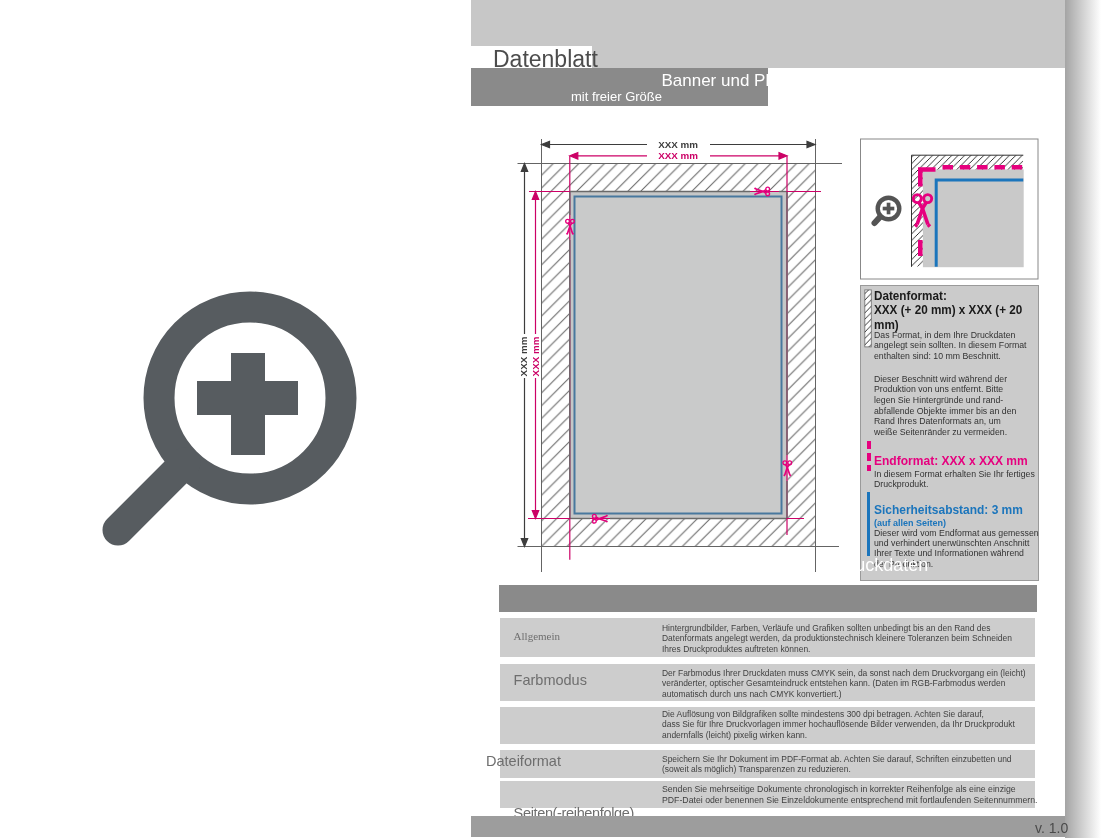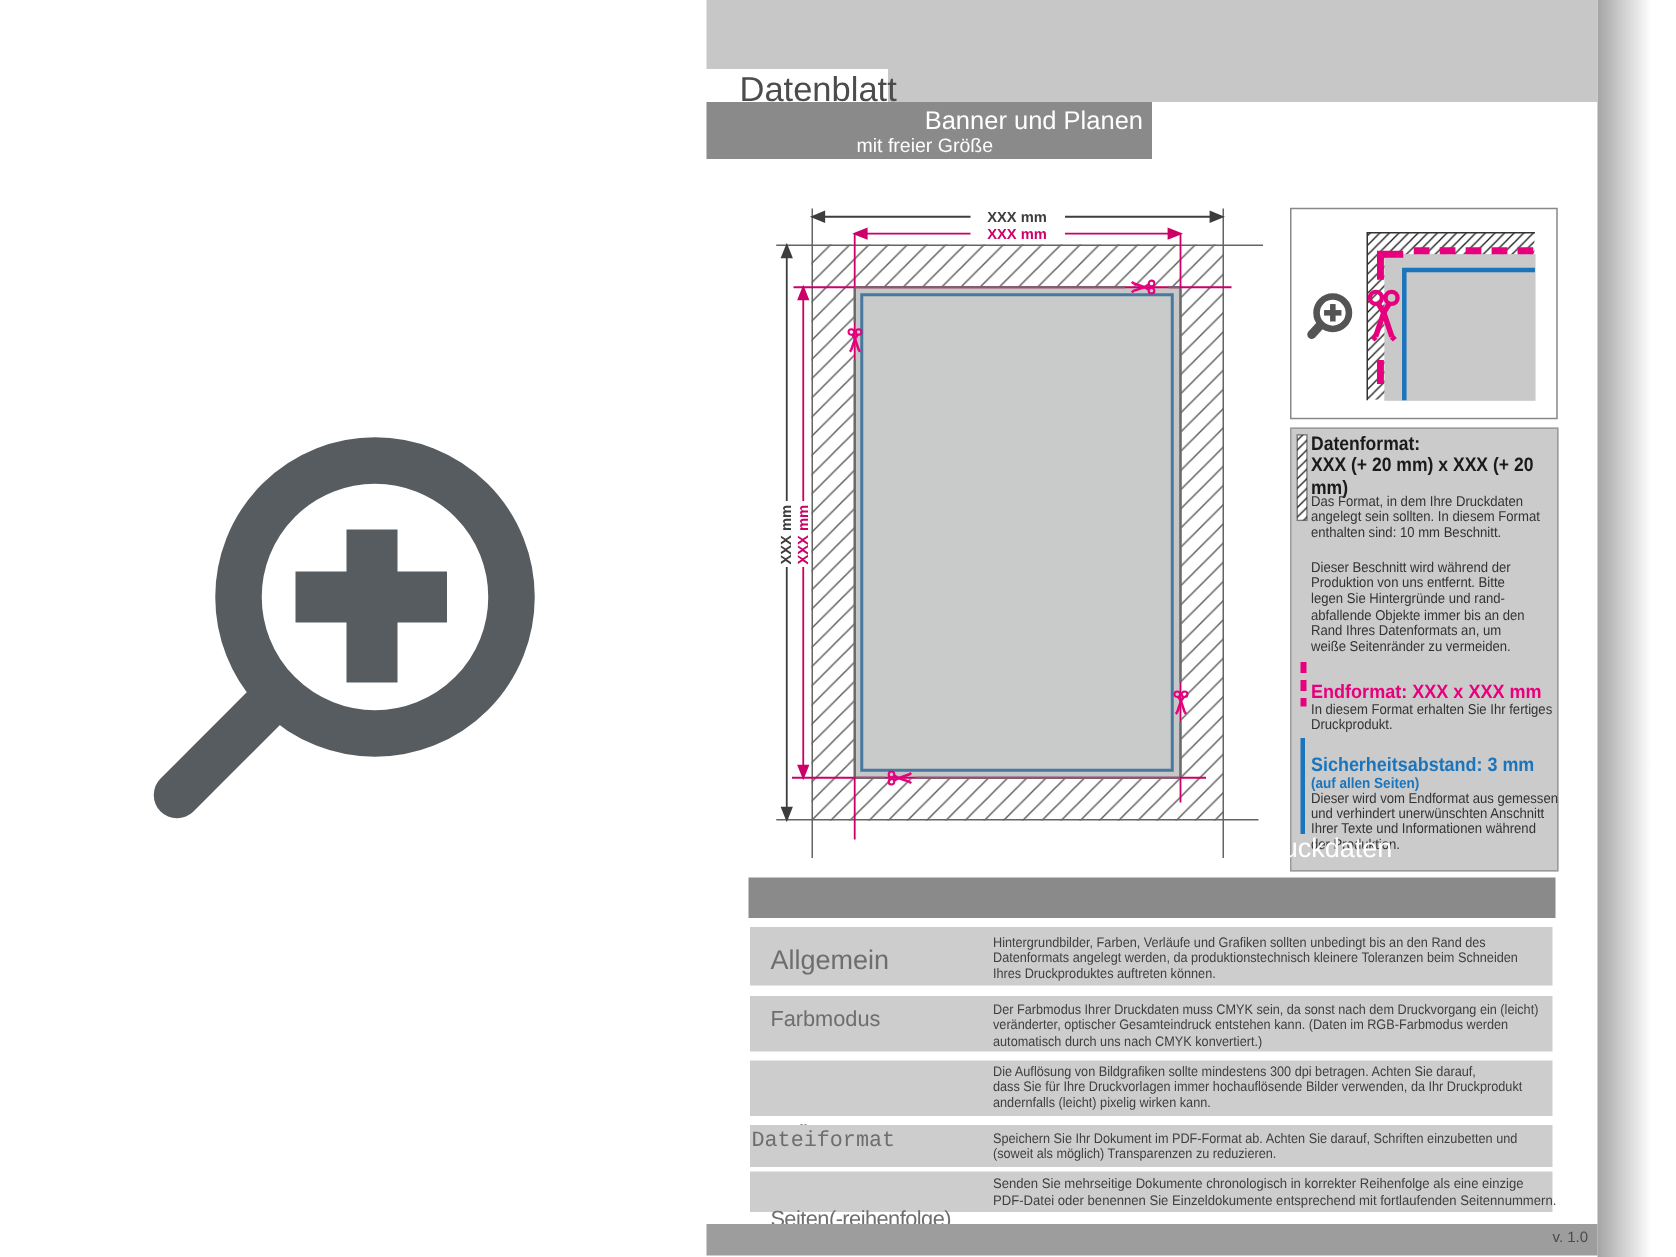--- a/index.html
+++ b/index.html
@@ -25,21 +25,21 @@
 <div class="abs" style="left:1065px;top:0;width:36px;height:838px;
      background:linear-gradient(to right, rgba(90,90,90,.55), rgba(255,255,255,0));"></div>
 
 <div class="abs" style="left:471px;top:0;width:594px;height:68px;background:#c7c7c7;"></div>
 
 <div class="abs" style="left:461px;top:45.6px;width:130.5px;height:22.4px;background:#ffffff;"></div>
 <div class="abs" style="left:493px;top:45.8px;color:#4c4c4c;font-size:23px;">Datenblatt</div>
 
 <div class="abs" style="left:471px;top:68px;width:297px;height:38px;background:#8a8a8a;"></div>
 <div class="abs" style="left:471px;top:71px;width:291px;text-align:right;color:#ffffff;
-     font-size:17px;line-height:19px;">Banner und Planen</div>
+     font-size:17px;line-height:19px;padding-left:45px;">Banner und Planen</div>
 <div class="abs" style="left:471px;top:89.5px;width:291px;text-align:center;color:#ffffff;
      font-size:13px;line-height:13px;">mit freier Größe</div>
 
 <svg class="abs" style="left:0;top:0;z-index:6" width="1117" height="838" viewBox="0 0 1117 838">
 <defs>
   <pattern id="hatch" width="12.8" height="12.8" patternUnits="userSpaceOnUse">
     <path d="M-3.2,3.2 L3.2,-3.2 M-3.2,16 L16,-3.2 M9.6,16 L16,9.6" stroke="#606060" stroke-width="1" fill="none"></path>
   </pattern>
   <pattern id="hatch2" width="6.4" height="6.4" patternUnits="userSpaceOnUse">
     <path d="M-1.6,1.6 L1.6,-1.6 M-1.6,8 L8,-1.6 M4.8,8 L8,4.8" stroke="#1d1d1d" stroke-width="0.9" fill="none"></path>
@@ -163,38 +163,38 @@
 <div class="abs" style="left:866.8px;top:491.6px;width:3px;height:64px;background:#1b75bc;"></div>
 <div class="abs" style="left:874px;top:501.5px;font-size:13px;font-weight:bold;color:#1b75bc;white-space:nowrap;transform:scaleX(0.92);transform-origin:0 0;">Sicherheitsabstand: 3 mm</div>
 <div class="abs" style="left:874px;top:516.5px;font-size:9.8px;font-weight:bold;color:#1b75bc;white-space:nowrap;transform:scaleX(0.92);transform-origin:0 0;">(auf allen Seiten)</div>
 <div class="abs" style="left:874px;top:527.5px;font-size:9.5px;color:#333;line-height:10.4px;white-space:nowrap;transform:scaleX(0.92);transform-origin:0 0;">
 Dieser wird vom Endformat aus gemessen<br>und verhindert unerwünschten Anschnitt<br>Ihrer Texte und Informationen während<br>der Produktion.</div>
 
 <div class="abs" style="left:499px;top:585.2px;width:537.8px;height:27.3px;background:#8a8a8a;"></div>
 <div class="abs" style="left:514px;top:555px;color:#fff;font-size:18px;white-space:nowrap;">5 Tipps zur fehlerfreien Gestaltung Ihrer Druckdaten</div>
 
 <div class="abs" style="left:499.9px;top:618.4px;width:534.9px;height:39.1px;background:#cdcdcd;"></div>
-<div class="abs" style="left:513.6px;top:630.2px;font-size:18px;color:#6e6e6e;">Allgemein</div>
+<div class="abs" style="left:513.6px;top:630.2px;font-size:11px;color:#6e6e6e;font-family:Liberation Serif, serif;">Allgemein</div>
 <div class="abs" style="left:662.3px;top:622.8px;font-size:9.2px;color:#3f3f3f;line-height:10.55px;white-space:nowrap;transform:scaleX(0.92);transform-origin:0 0;">
 Hintergrundbilder, Farben, Verläufe und Grafiken sollten unbedingt bis an den Rand des<br>Datenformats angelegt werden, da produktionstechnisch kleinere Toleranzen beim Schneiden<br>Ihres Druckproduktes auftreten können.</div>
 
 <div class="abs" style="left:499.9px;top:663.5px;width:534.9px;height:37px;background:#cdcdcd;"></div>
 <div class="abs" style="left:513.6px;top:672.4px;font-size:14.5px;color:#6e6e6e;">Farbmodus</div>
 <div class="abs" style="left:662.3px;top:667.5px;font-size:9.2px;color:#3f3f3f;line-height:10.55px;white-space:nowrap;transform:scaleX(0.92);transform-origin:0 0;">
 Der Farbmodus Ihrer Druckdaten muss CMYK sein, da sonst nach dem Druckvorgang ein (leicht)<br>veränderter, optischer Gesamteindruck entstehen kann. (Daten im RGB-Farbmodus werden<br>automatisch durch uns nach CMYK konvertiert.)</div>
 
 <div class="abs" style="left:499.9px;top:707px;width:534.9px;height:37px;background:#cdcdcd;"></div>
 <div class="abs" style="left:513.6px;top:716.2px;font-size:14.5px;color:#6e6e6e;margin-top:32px;">Auflösung</div>
 <div class="abs" style="left:662.3px;top:708.7px;font-size:9.2px;color:#3f3f3f;line-height:10.55px;white-space:nowrap;transform:scaleX(0.92);transform-origin:0 0;">
 Die Auflösung von Bildgrafiken sollte mindestens 300 dpi betragen. Achten Sie darauf,<br>dass Sie für Ihre Druckvorlagen immer hochauflösende Bilder verwenden, da Ihr Druckprodukt<br>andernfalls (leicht) pixelig wirken kann.</div>
 
 <div class="abs" style="left:499.9px;top:750px;width:534.9px;height:27.5px;background:#cdcdcd;"></div>
-<div class="abs" style="left:501px;top:752.9px;font-size:14.5px;color:#6e6e6e;font-family:Liberation Mono, monospace;">Dateiformat</div>
+<div class="abs" style="left:486px;top:752.9px;font-size:14.5px;color:#6e6e6e;">Dateiformat</div>
 <div class="abs" style="left:662.3px;top:753.5px;font-size:9.2px;color:#3f3f3f;line-height:10.55px;white-space:nowrap;transform:scaleX(0.92);transform-origin:0 0;">
 Speichern Sie Ihr Dokument im PDF-Format ab. Achten Sie darauf, Schriften einzubetten und<br>(soweit als möglich) Transparenzen zu reduzieren.</div>
 
 <div class="abs" style="left:499.9px;top:780.5px;width:534.9px;height:27.5px;background:#cdcdcd;"></div>
 <div class="abs" style="left:513.6px;top:784.7px;font-size:14.5px;color:#6e6e6e;letter-spacing:-0.35px;margin-top:20px;">Seiten(-reihenfolge)</div>
 <div class="abs" style="left:662.3px;top:784px;font-size:9.2px;color:#3f3f3f;line-height:10.55px;white-space:nowrap;transform:scaleX(0.95);transform-origin:0 0;">
 Senden Sie mehrseitige Dokumente chronologisch in korrekter Reihenfolge als eine einzige<br>PDF-Datei oder benennen Sie Einzeldokumente entsprechend mit fortlaufenden Seitennummern.</div>
 
 <div class="abs" style="left:471px;top:816px;width:594px;height:21px;background:#9d9d9d;"></div>
-<div class="abs" style="left:1035px;top:820px;font-size:10px;color:#4a4a4a;">v. 1.0</div>
+<div class="abs" style="left:1035px;top:820px;font-size:14px;color:#4a4a4a;">v. 1.0</div>
 
 </body></html>

